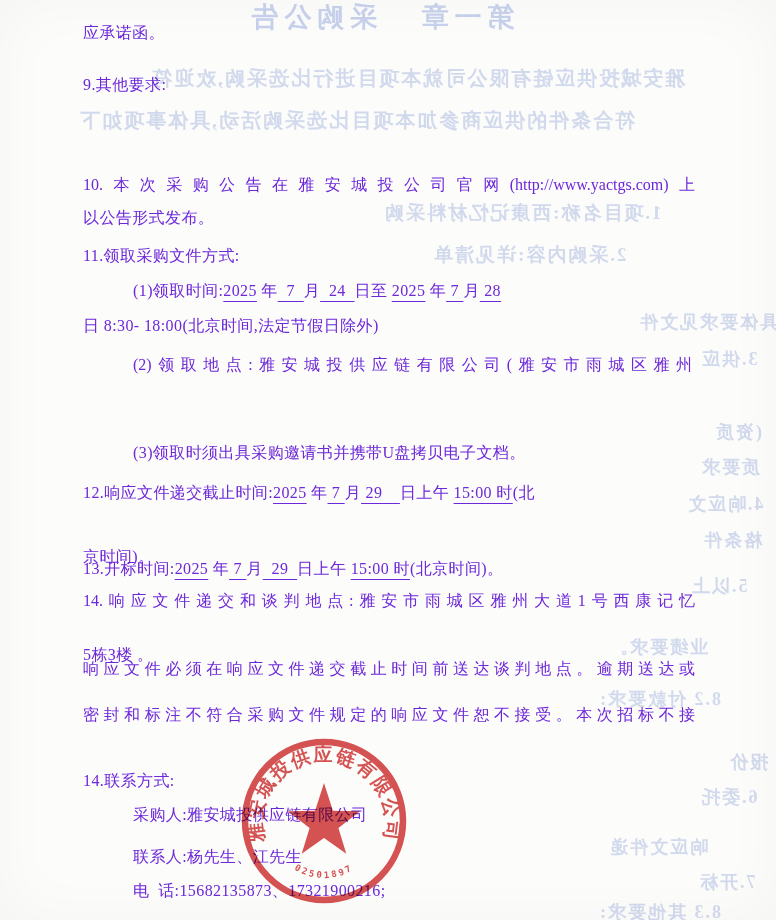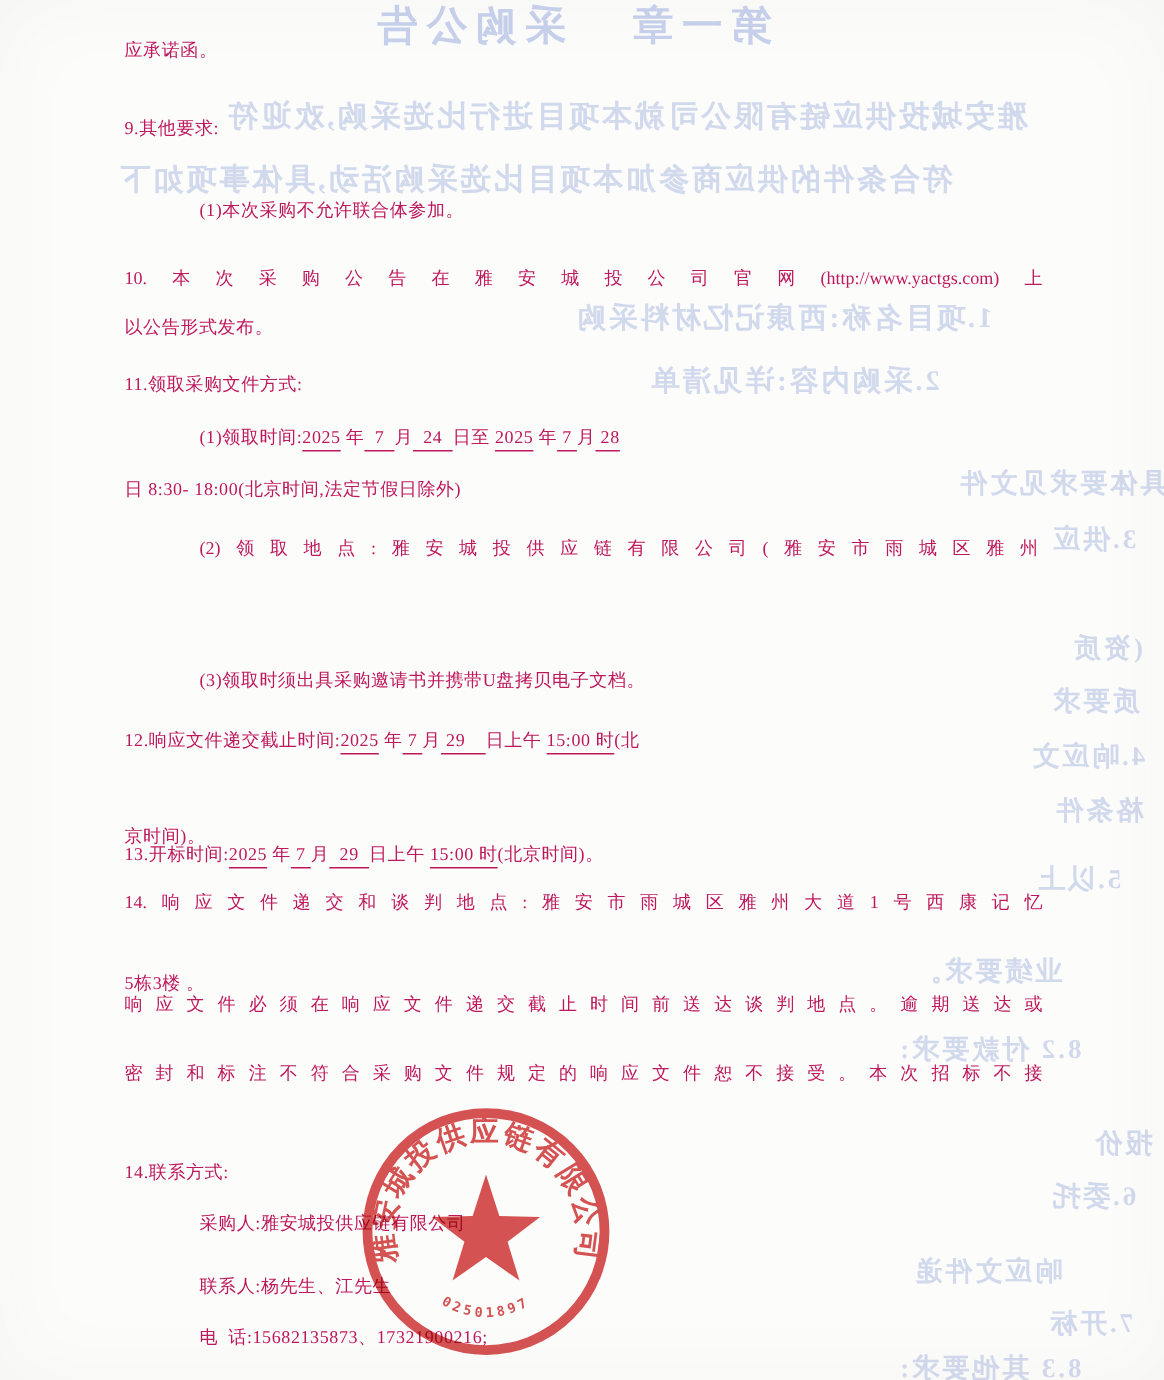--- a/index.html
+++ b/index.html
@@ -3,21 +3,21 @@
 <meta charset="utf-8">
 <style>
   html,body{margin:0;padding:0;background:#e9e9e9;}
   .page{
     position:relative;width:776px;height:920px;margin:0 auto;
     background:#fcfcfb;overflow:hidden;
     box-shadow:inset 0 0 60px rgba(0,0,0,.03);
     font-family:"Liberation Serif","DejaVu Serif",serif;
   }
   .ln{
-    position:absolute;color:#be185d;font-size:12px;line-height:26px;
+    position:absolute;color:#6d28d9;font-size:16px;line-height:26px;
     letter-spacing:.4px;white-space:pre;
   }
   .just{width:612px;text-align:justify;text-align-last:justify;letter-spacing:0;white-space:normal;}
   .just.narrow{width:559px;}
   .u{text-decoration:underline;text-decoration-thickness:1.4px;text-underline-offset:5px;}
   .bleed{
     position:absolute;display:inline-block;transform:scaleX(-1);
     color:#8ea1d4;opacity:.38;filter:blur(.4px);font-weight:700;
     white-space:pre;letter-spacing:2px;line-height:1;
   }
@@ -45,21 +45,20 @@
   <span class="bleed" style="left:608px;top:638px;font-size:18px;">业绩要求。</span>
   <span class="bleed" style="left:598px;top:690px;font-size:18px;">8.2 付款要求:</span>
   <span class="bleed" style="left:728px;top:753px;font-size:18px;">报价</span>
   <span class="bleed" style="left:700px;top:788px;font-size:18px;">6.委托</span>
   <span class="bleed" style="left:608px;top:838px;font-size:18px;">响应文件递</span>
   <span class="bleed" style="left:698px;top:873px;font-size:18px;">7.开标</span>
   <span class="bleed" style="left:598px;top:903px;font-size:18px;">8.3 其他要求:</span>
 
   <div class="ln" style="left:83px;top:20px;">应承诺函。</div>
   <div class="ln" style="left:83px;top:72px;">9.其他要求:</div>
-  <div class="ln" style="left:133px;top:127px;">(1)本次采购不允许联合体参加。</div>
   <div class="ln just" style="left:83px;top:172px;">10.本次采购公告在雅安城投公司官网(http://www.yactgs.com)上</div>
   <div class="ln" style="left:83px;top:205px;">以公告形式发布。</div>
   <div class="ln" style="left:83px;top:243px;">11.领取采购文件方式:</div>
 
   <div class="ln" style="left:133px;top:278px;"><span>(1)领取时间:</span><span class="u">2025</span><span> 年</span><span class="u">  7  </span><span>月</span><span class="u">  24  </span><span>日至 </span><span class="u">2025</span><span> 年</span><span class="u"> 7 </span><span>月</span><span class="u"> 28</span></div>
 
   <div class="ln" style="left:83px;top:313px;">日 8:30- 18:00(北京时间,法定节假日除外)</div>
   <div class="ln just narrow" style="left:133px;top:352px;">(2)领取地点:雅安城投供应链有限公司(雅安市雨城区雅州</div>
   <div class="ln" style="left:133px;top:440px;">(3)领取时须出具采购邀请书并携带U盘拷贝电子文档。</div>
 

